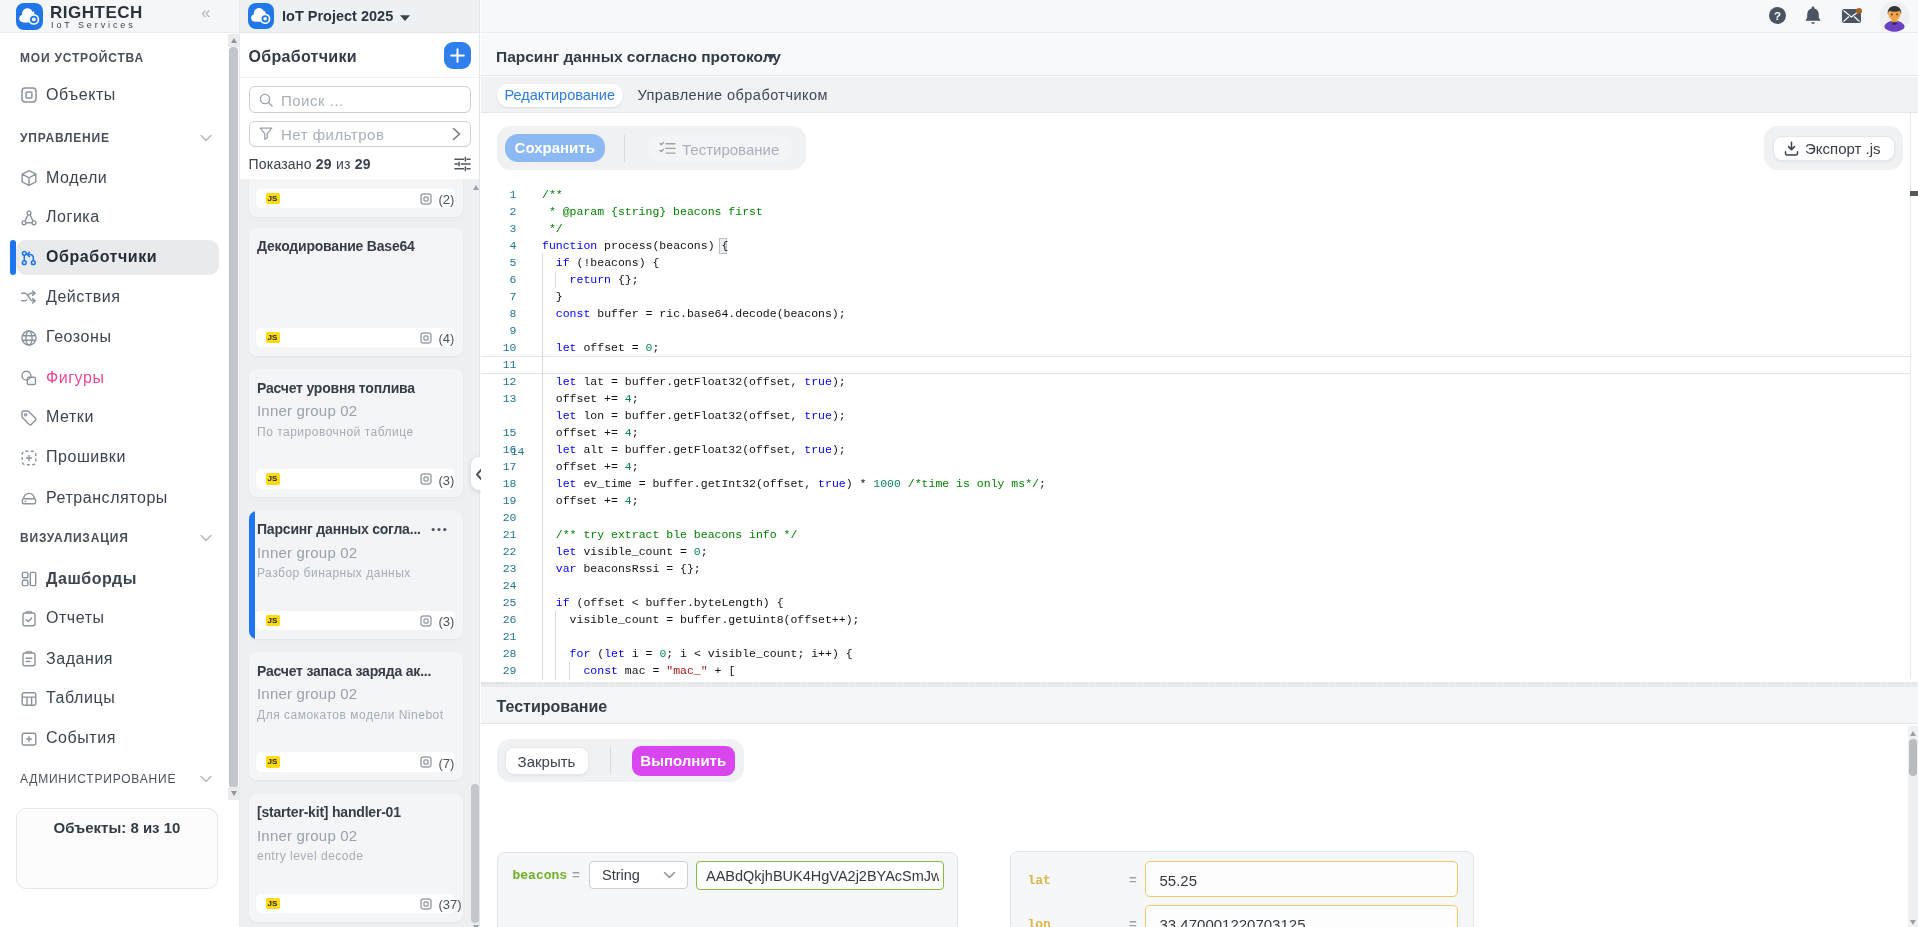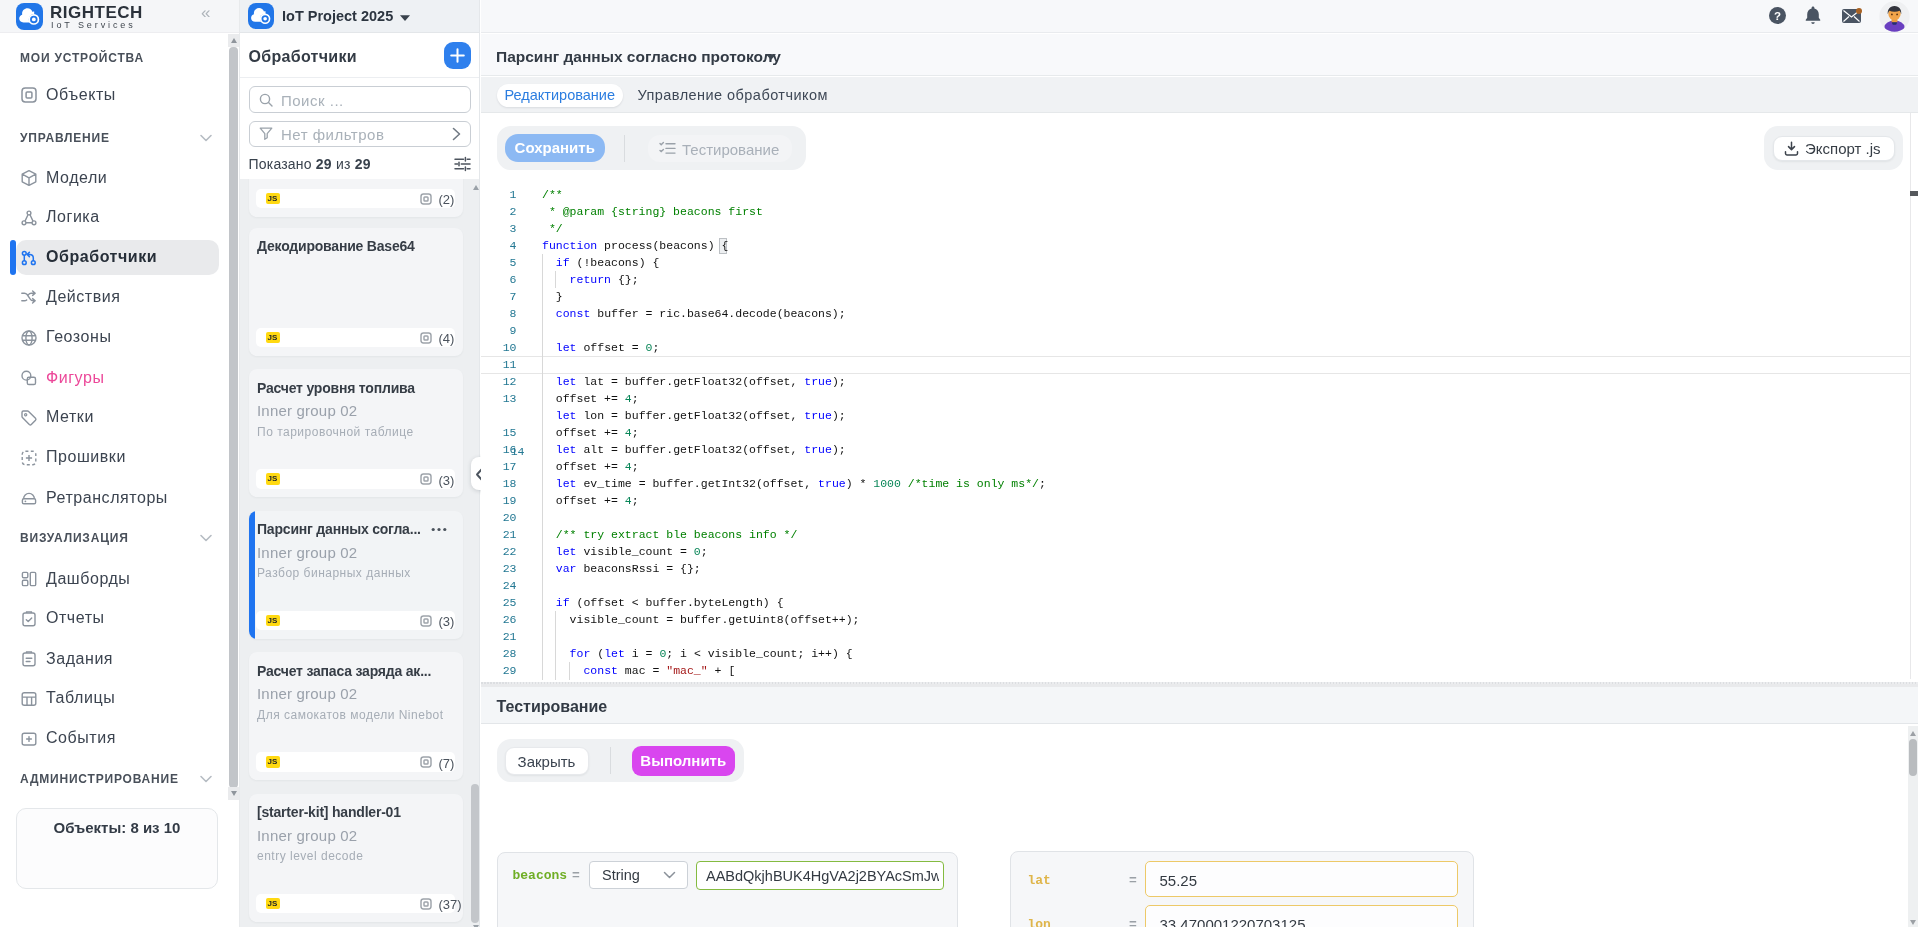--- a/index.html
+++ b/index.html
@@ -26,21 +26,21 @@
 <div class="abs" style="left:201px;top:3px;font-size:17px;color:#aeb4ba;">«</div>
 <div class="abs" style="left:20px;top:51.0px;font-size:12px;font-weight:bold;letter-spacing:0.8px;color:#49505a;">МОИ УСТРОЙСТВА</div>
 <div class="abs" style="left:20px;top:130.5px;font-size:12px;font-weight:bold;letter-spacing:0.8px;color:#49505a;">УПРАВЛЕНИЕ</div>
       <svg class="abs" style="left:199px;top:133.5px" width="14" height="9" viewBox="0 0 14 9">
         <path d="M2 1.5l5 5 5-5" fill="none" stroke="#b6bcc3" stroke-width="1.6" stroke-linecap="round" stroke-linejoin="round"></path>
       </svg>
 <div class="abs" style="left:20px;top:531.0px;font-size:12px;font-weight:bold;letter-spacing:0.8px;color:#49505a;">ВИЗУАЛИЗАЦИЯ</div>
       <svg class="abs" style="left:199px;top:534.0px" width="14" height="9" viewBox="0 0 14 9">
         <path d="M2 1.5l5 5 5-5" fill="none" stroke="#b6bcc3" stroke-width="1.6" stroke-linecap="round" stroke-linejoin="round"></path>
       </svg>
-<div class="abs" style="left:20px;top:772.0px;font-size:12px;font-weight:bold;letter-spacing:0.8px;color:#49505a;">АДМИНИСТРИРОВАНИЕ</div>
+<div class="abs" style="left:20px;top:772.0px;font-size:12px;font-weight:normal;letter-spacing:0.8px;color:#49505a;">АДМИНИСТРИРОВАНИЕ</div>
       <svg class="abs" style="left:199px;top:775.0px" width="14" height="9" viewBox="0 0 14 9">
         <path d="M2 1.5l5 5 5-5" fill="none" stroke="#b6bcc3" stroke-width="1.6" stroke-linecap="round" stroke-linejoin="round"></path>
       </svg>
 <div class="abs" style="left:20px;top:86.0px;">
         <svg width="18" height="18" viewBox="0 0 18 18">
           <rect x="2" y="2" width="14" height="14" rx="3.2" stroke="#8b939d" stroke-width="1.5" fill="none"></rect>
           <rect x="6.1" y="6.1" width="5.8" height="5.8" rx="1" stroke="#8b939d" stroke-width="1.5" fill="none"></rect>
         </svg>
       </div>
 <div class="abs" style="left:46px;top:85.5px;font-size:16px;font-weight:normal;letter-spacing:0.55px;color:#3c4450;">Объекты</div>
@@ -113,21 +113,21 @@
         </svg>
       </div>
 <div class="abs" style="left:46px;top:488.5px;font-size:16px;font-weight:normal;letter-spacing:0.55px;color:#3c4450;">Ретрансляторы</div>
 <div class="abs" style="left:20px;top:570.0px;">
         <svg width="18" height="18" viewBox="0 0 18 18">
           <rect x="2.4" y="2.4" width="5.4" height="5.4" rx="1.2" stroke="#8b939d" stroke-width="1.4" fill="none"></rect>
           <rect x="2.4" y="10.2" width="5.4" height="5.4" rx="1.2" stroke="#8b939d" stroke-width="1.4" fill="none"></rect>
           <rect x="10.3" y="2.4" width="5.4" height="13.2" rx="1.2" stroke="#8b939d" stroke-width="1.4" fill="none"></rect>
         </svg>
       </div>
-<div class="abs" style="left:46px;top:569.5px;font-size:16px;font-weight:normal;letter-spacing:0.55px;color:#3c4450;">Дашборды</div>
+<div class="abs" style="left:46px;top:569.5px;font-size:16px;font-weight:bold;letter-spacing:0.55px;color:#3c4450;">Дашборды</div>
 <div class="abs" style="left:20px;top:609.5px;">
         <svg width="18" height="18" viewBox="0 0 18 18">
           <rect x="3" y="3" width="12" height="12.8" rx="2" stroke="#8b939d" stroke-width="1.4" fill="none"></rect>
           <path d="M6.6 3V1.9h4.8V3" stroke="#8b939d" stroke-width="1.4" fill="none"></path>
           <path d="M6.3 9.7l1.9 1.9 3.5-3.7" stroke="#8b939d" stroke-width="1.4" fill="none" stroke-linecap="round" stroke-linejoin="round"></path>
         </svg>
       </div>
 <div class="abs" style="left:46px;top:609.0px;font-size:16px;font-weight:normal;letter-spacing:0.55px;color:#3c4450;">Отчеты</div>
 <div class="abs" style="left:20px;top:650.0px;">
         <svg width="18" height="18" viewBox="0 0 18 18">

